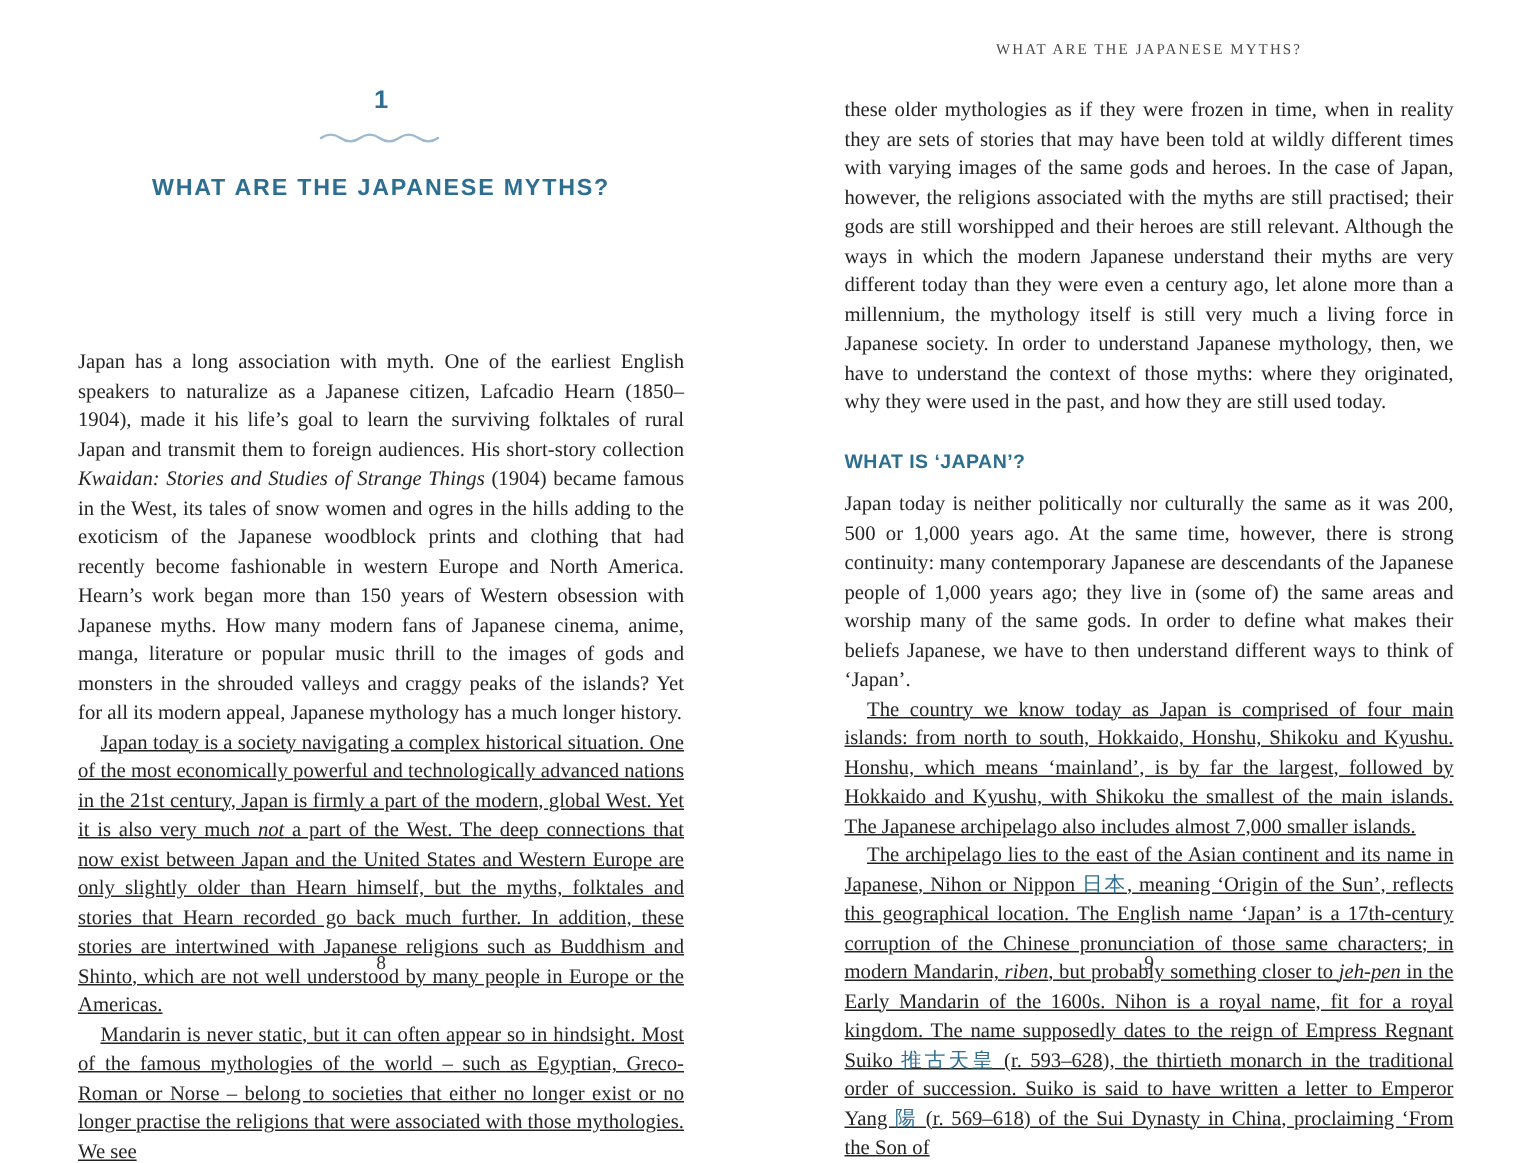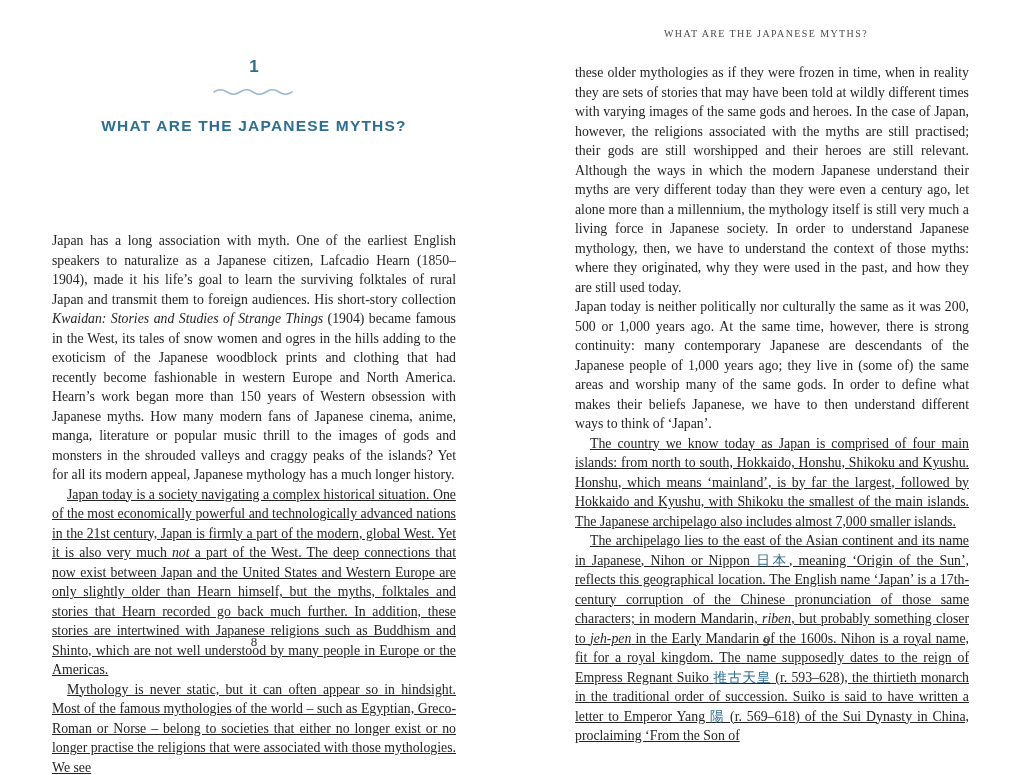--- a/index.html
+++ b/index.html
@@ -42,21 +42,21 @@
   }
 
   
   .body-text {
     font-size: 13.8px;
     line-height: 19.5px;
     text-align: justify;
     color: #242424;
   }
   .left .body-text  { margin-top: 96px; }
-  .right .body-text { margin-top: 24px; margin-left: 12px; }
+  .right .body-text { margin-top: 24px; }
   .body-text p { margin: 0; }
   .body-text p.indent { text-indent: 15px; text-decoration: underline; }
   .body-text em { font-style: italic; }
   .body-text .accent { color: var(--accent); }
 
   .subheading {
     font-family: "Liberation Sans", sans-serif;
     font-weight: bold;
     font-size: 13px;
     letter-spacing: 0.3px;
@@ -85,29 +85,30 @@
     <div class="chapter-head">
       <div class="chapter-number">1</div>
       <svg class="wave" width="84" height="10" viewBox="0 0 84 10">
         <path d="M2,5 Q 8.5,0.5 15,5 T 28,5 T 41,5 T 54,5 T 67,5 T 80,5" fill="none" stroke="#9cb9cf" stroke-width="1.6" stroke-linecap="round"></path>
       </svg>
       <h1 class="chapter-title">WHAT ARE THE JAPANESE MYTHS?</h1>
     </div>
     <div class="body-text">
         <p class="para"><span>Japan has a long association with myth. One of the earliest English speakers to naturalize as a Japanese citizen, Lafcadio Hearn (1850–1904), made it his life’s goal to learn the surviving folktales of rural Japan and transmit them to foreign audiences. His short-story collection </span><em>Kwaidan: Stories and Studies of Strange Things</em><span> (1904) became famous in the West, its tales of snow women and ogres in the hills adding to the exoticism of the Japanese woodblock prints and clothing that had recently become fashionable in western Europe and North America. Hearn’s work began more than 150 years of Western obsession with Japanese myths. How many modern fans of Japanese cinema, anime, manga, literature or popular music thrill to the images of gods and monsters in the shrouded valleys and craggy peaks of the islands? Yet for all its modern appeal, Japanese mythology has a much longer history.</span></p>
         <p class="para indent"><span>Japan today is a society navigating a complex historical situation. One of the most economically powerful and technologically advanced nations in the 21st century, Japan is firmly a part of the modern, global West. Yet it is also very much </span><em>not</em><span> a part of the West. The deep connections that now exist between Japan and the United States and Western Europe are only slightly older than Hearn himself, but the myths, folktales and stories that Hearn recorded go back much further. In addition, these stories are intertwined with Japanese religions such as Buddhism and Shinto, which are not well understood by many people in Europe or the Americas.</span></p>
-        <p class="para indent"><span>Mythology is never static, but it can often appear so in hindsight. Most of the famous mythologies of the world – such as Egyptian, Greco-Roman or Norse – belong to societies that either no longer exist or no longer practise the religions that were associated with those mythologies. We see</span></p>
+        <p class="para indent"><span>Mandarin is never static, but it can often appear so in hindsight. Most of the famous mythologies of the world – such as Egyptian, Greco-Roman or Norse – belong to societies that either no longer exist or no longer practise the religions that were associated with those mythologies. We see</span></p>
       </div>
     <div class="folio">8</div>
   </div>
 
   <div class="page right">
     <div class="running-header">WHAT ARE THE JAPANESE MYTHS?</div>
     <div class="body-text">
         <p class="para"><span>these older mythologies as if they were frozen in time, when in reality they are sets of stories that may have been told at wildly different times with varying images of the same gods and heroes. In the case of Japan, however, the religions associated with the myths are still practised; their gods are still worshipped and their heroes are still relevant. Although the ways in which the modern Japanese understand their myths are very different today than they were even a century ago, let alone more than a millennium, the mythology itself is still very much a living force in Japanese society. In order to understand Japanese mythology, then, we have to understand the context of those myths: where they originated, why they were used in the past, and how they are still used today.</span></p>
+        <h2 class="subheading">WHAT IS ‘JAPAN’?</h2>
         <p class="para"><span>Japan today is neither politically nor culturally the same as it was 200, 500 or 1,000 years ago. At the same time, however, there is strong continuity: many contemporary Japanese are descendants of the Japanese people of 1,000 years ago; they live in (some of) the same areas and worship many of the same gods. In order to define what makes their beliefs Japanese, we have to then understand different ways to think of ‘Japan’.</span></p>
         <p class="para indent"><span>The country we know today as Japan is comprised of four main islands: from north to south, Hokkaido, Honshu, Shikoku and Kyushu. Honshu, which means ‘mainland’, is by far the largest, followed by Hokkaido and Kyushu, with Shikoku the smallest of the main islands. The Japanese archipelago also includes almost 7,000 smaller islands.</span></p>
         <p class="para indent"><span>The archipelago lies to the east of the Asian continent and its name in Japanese, Nihon or Nippon </span><span class="accent">日本</span><span>, meaning ‘Origin of the Sun’, reflects this geographical location. The English name ‘Japan’ is a 17th-century corruption of the Chinese pronunciation of those same characters; in modern Mandarin, </span><em>riben</em><span>, but probably something closer to </span><em>jeh-pen</em><span> in the Early Mandarin of the 1600s. Nihon is a royal name, fit for a royal kingdom. The name supposedly dates to the reign of Empress Regnant Suiko </span><span class="accent">推古天皇</span><span> (r. 593–628), the thirtieth monarch in the traditional order of succession. Suiko is said to have written a letter to Emperor Yang </span><span class="accent">陽</span><span> (r. 569–618) of the Sui Dynasty in China, proclaiming ‘From the Son of</span></p>
       </div>
     <div class="folio">9</div>
   </div>
 
 </div>
 
 </body></html>

